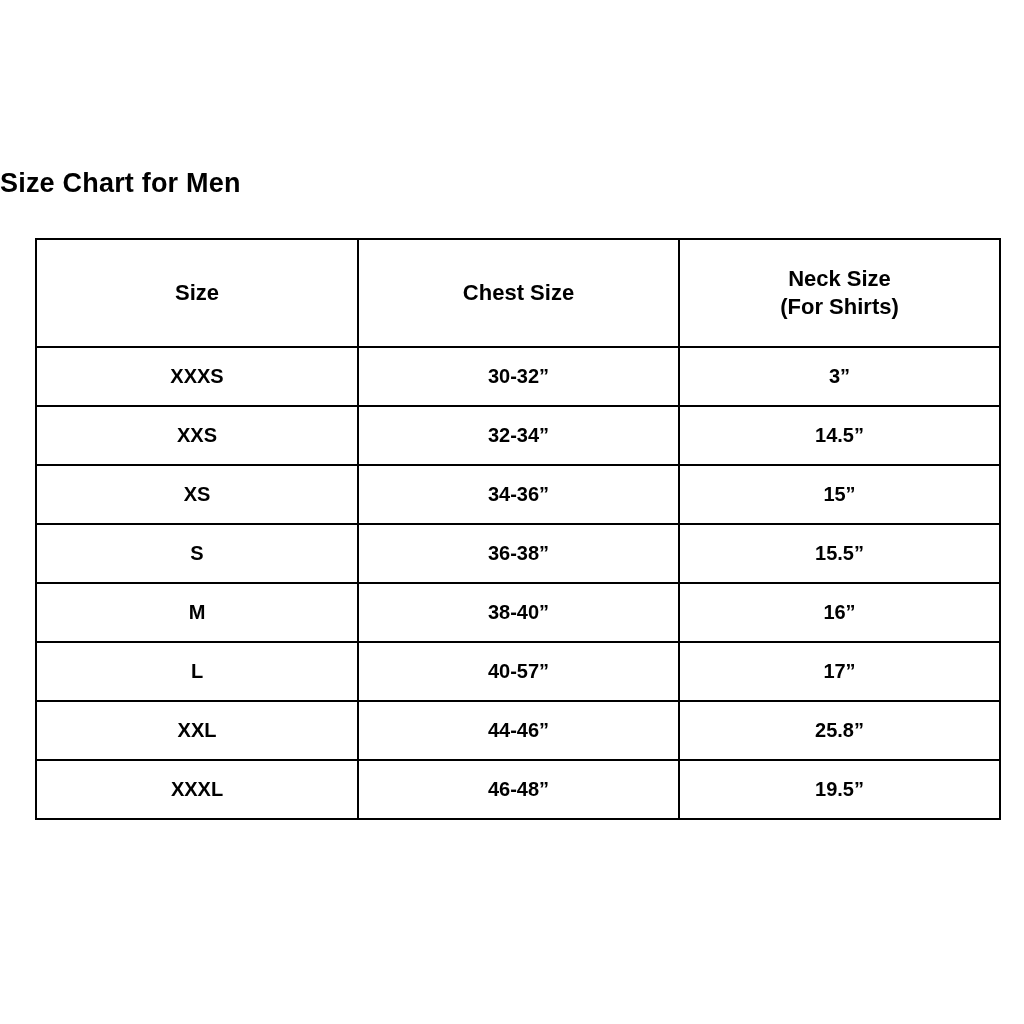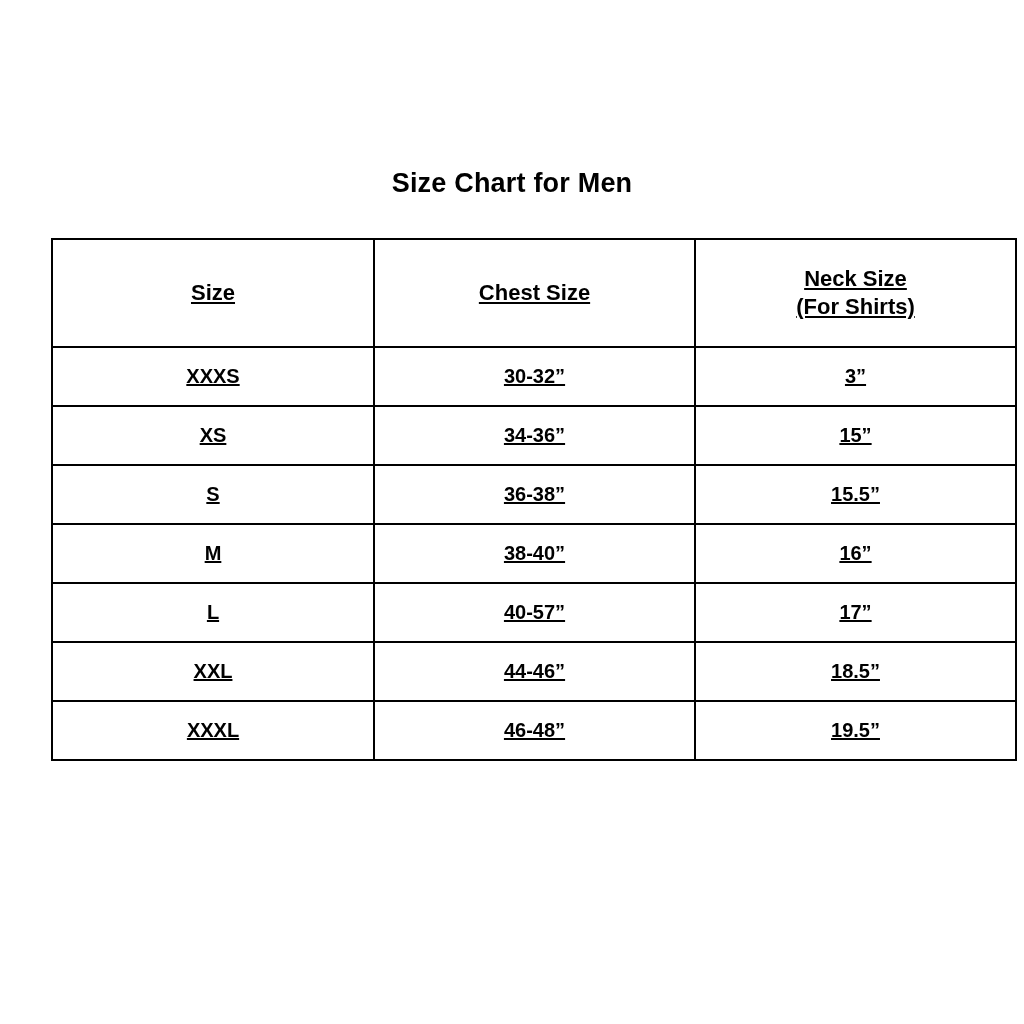--- a/index.html
+++ b/index.html
@@ -18,31 +18,29 @@
     position: relative;
     width: 1024px;
     height: 1024px;
     box-sizing: border-box;
   }
   .chart-title {
     position: absolute;
     top: 168px;
     left: 0;
     width: 1024px;
-    text-align: center;
     font-size: 27px;
     font-weight: bold;
     letter-spacing: 0.2px;
   }
   .table-wrap {
     position: absolute;
     top: 238px;
-    left: 51px;
+    left: 35px;
     width: 922px;
-    text-decoration: underline;
   }
   table.size-table {
     border-collapse: collapse;
     width: 922px;
     table-layout: fixed;
   }
   table.size-table td,
   table.size-table th {
     border: 2px solid #000000;
     text-align: center;
@@ -93,20 +91,25 @@
           </th>
         </tr>
       </thead>
       <tbody>
         <tr>
           <td>XXXS</td>
           <td>30-32”</td>
           <td>3”</td>
         </tr>
         <tr>
+          <td>XXS</td>
+          <td>32-34”</td>
+          <td>14.5”</td>
+        </tr>
+        <tr>
           <td>XS</td>
           <td>34-36”</td>
           <td>15”</td>
         </tr>
         <tr>
           <td>S</td>
           <td>36-38”</td>
           <td>15.5”</td>
         </tr>
         <tr>
@@ -115,21 +118,21 @@
           <td>16”</td>
         </tr>
         <tr>
           <td>L</td>
           <td>40-57”</td>
           <td>17”</td>
         </tr>
         <tr>
           <td>XXL</td>
           <td>44-46”</td>
-          <td>18.5”</td>
+          <td>25.8”</td>
         </tr>
         <tr>
           <td>XXXL</td>
           <td>46-48”</td>
           <td>19.5”</td>
         </tr>
       </tbody>
     </table>
   </div>
 

